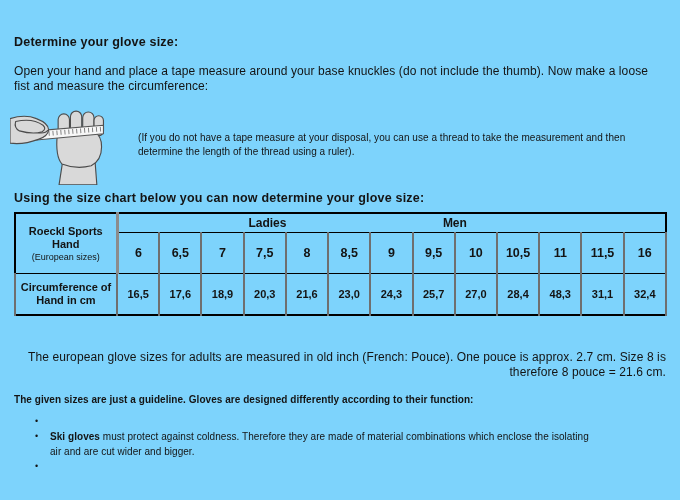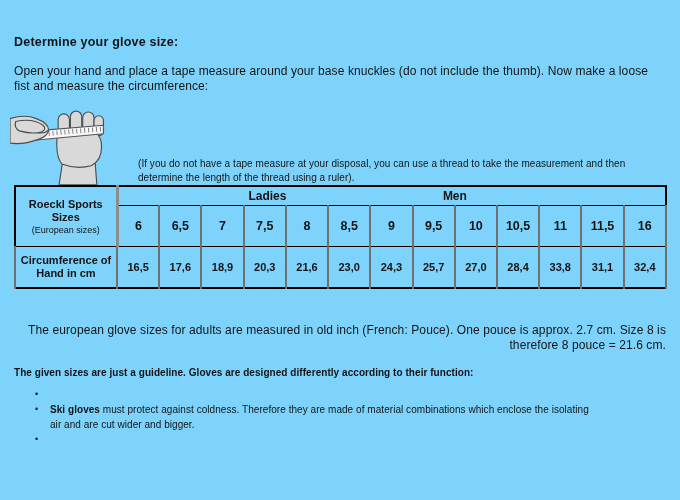--- a/index.html
+++ b/index.html
@@ -14,21 +14,21 @@
     overflow:hidden;
   }
   .title {
     font-size:12.5px; font-weight:bold; line-height:13px;
     letter-spacing:0.2px; margin:0 0 15px 0;
   }
   .body-text {
     font-size:12px; line-height:15px; letter-spacing:0.1px;
     margin:0; width:652px;
   }
-  .figure-row { display:flex; align-items:flex-end; margin-top:13px; height:78px; }
+  .figure-row { display:flex; align-items:flex-start; margin-top:13px; height:78px; }
   .illus { width:118px; height:78px; flex:none; margin-left:-4px; }
   .note-text {
     font-size:10px; line-height:14px; letter-spacing:0.05px;
     margin:24px 0 0 10px; width:532px;
   }
   .chart-heading {
     font-size:12.5px; font-weight:bold; line-height:13px;
     letter-spacing:0.2px; margin:7px 0 7px 0;
   }
   
@@ -101,20 +101,21 @@
         <line x1="20" y1="29.5" x2="97" y2="23" stroke="#7a7a7a" stroke-width="5" stroke-dasharray="1 3.2" fill="none"></line>
 
         <path d="M0 12 Q16 7 28 12 Q41 17 41 24 Q40 31 30 34 Q14 40 0 38 Z"></path>
         <path d="M6 15 Q24 11 35 19 Q39 23 34 26 Q24 29 10 25 Q4 22 6 15 Z"></path>
         <path d="M30 27 Q38 28 40 24" fill="none"></path>
       </g>
     </svg>
     <p class="note-text">(If you do not have a tape measure at your disposal, you can use a thread to take the measurement and then determine the length of the thread using a ruler).</p>
   </div>
 
+  <h2 class="chart-heading">Using the size chart below you can now determine your glove size:</h2>
 
   <table class="size-table">
     <colgroup>
       <col class="c0">
         <col>
         <col>
         <col>
         <col>
         <col>
         <col>
@@ -122,21 +123,21 @@
         <col>
         <col>
         <col>
         <col>
         <col>
         <col>
     </colgroup>
     <tbody>
       <tr>
         <td class="rowhead" rowspan="2">
-          <div class="rh-title">Roeckl Sports Sizes</div>
+          <div class="rh-title">Roeckl Sports Hand</div>
           <div class="rh-sub">(European sizes)</div>
         </td>
         <td class="groups" colspan="13">
           <span class="grp grp-ladies">Ladies</span>
           <span class="grp grp-men">Men</span>
         </td>
       </tr>
       <tr class="r-sizes">
         <td>6</td>
         <td>6,5</td>
@@ -160,21 +161,21 @@
         <td>16,5</td>
         <td>17,6</td>
         <td>18,9</td>
         <td>20,3</td>
         <td>21,6</td>
         <td>23,0</td>
         <td>24,3</td>
         <td>25,7</td>
         <td>27,0</td>
         <td>28,4</td>
-        <td>33,8</td>
+        <td>48,3</td>
         <td>31,1</td>
         <td>32,4</td>
       </tr>
     </tbody>
   </table>
 
   <p class="body-text pouce-note">The european glove sizes for adults are measured in old inch (French: Pouce). One pouce is approx. 2.7 cm. Size 8 is therefore 8 pouce = 21.6 cm.</p>
 
   <p class="guideline">The given sizes are just a guideline. Gloves are designed differently according to their function:</p>
 

